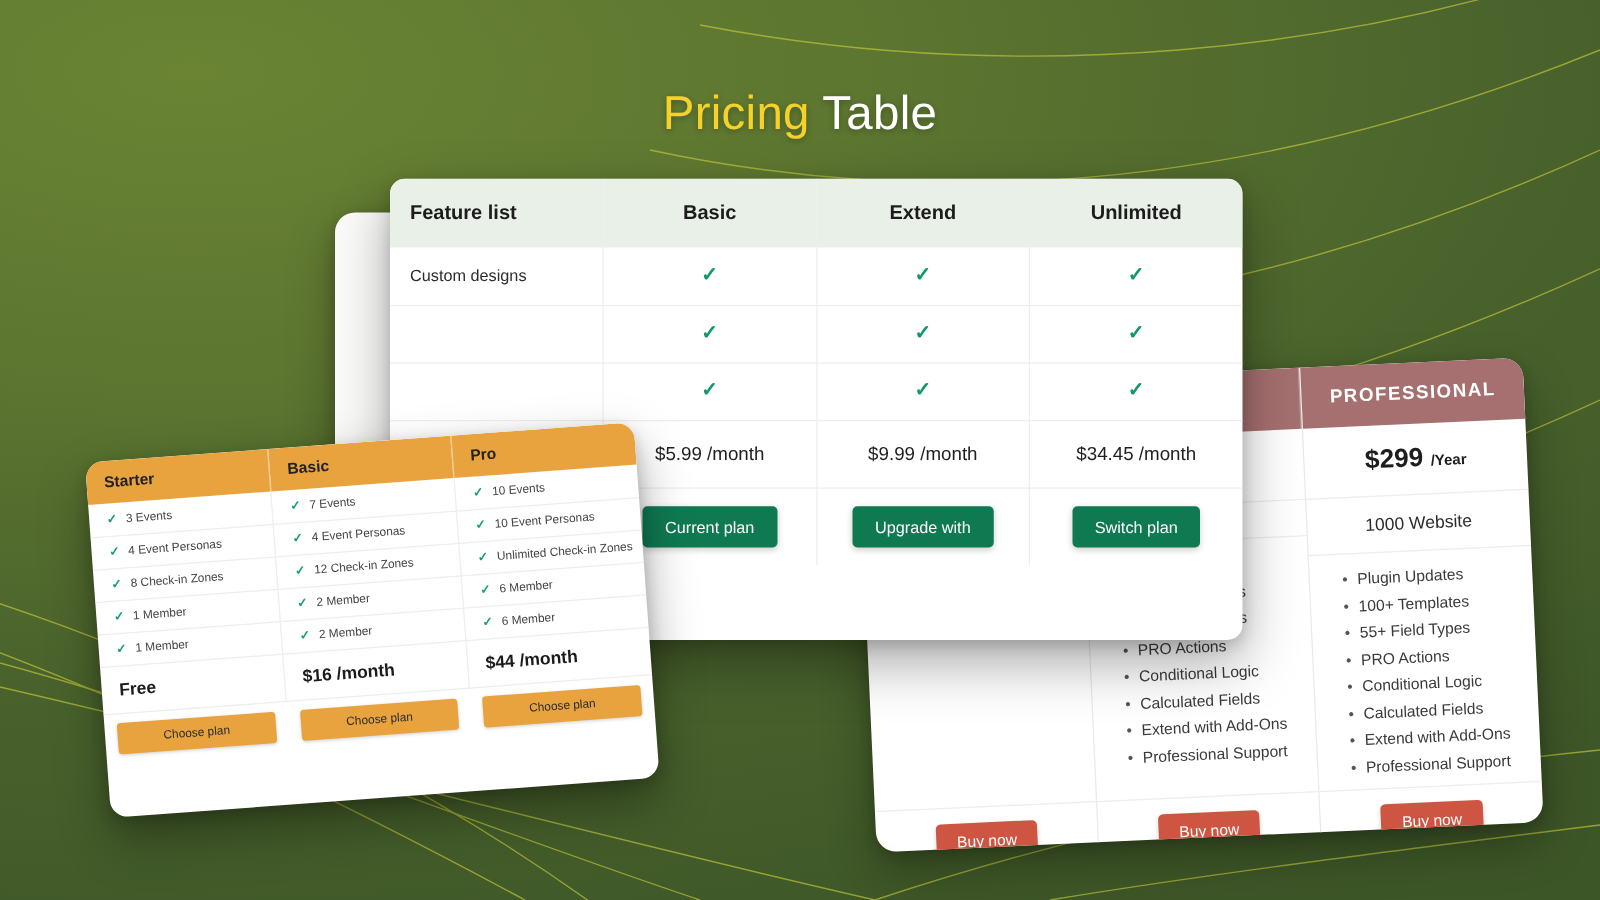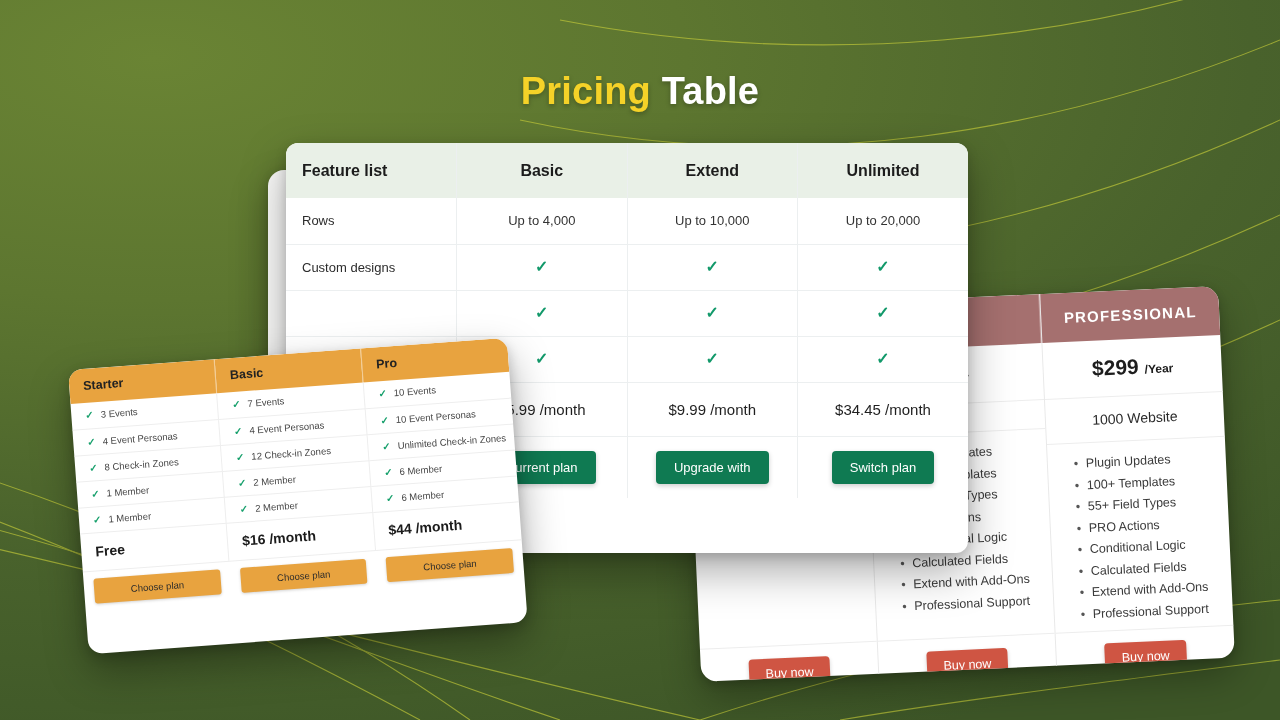--- a/index.html
+++ b/index.html
@@ -30,21 +30,21 @@
   }
 
   
   #title {
     position: absolute;
     top: 70px;
     left: 0;
     width: 1280px;
     text-align: center;
     font-size: 38px;
-    font-weight: bold;
+    font-weight: normal;
     letter-spacing: .2px;
     z-index: 40;
     text-shadow: 0 2px 5px rgba(0,0,0,.28);
   }
   #title .accent { color: #f5d228; }
   #title .plain  { color: #ffffff; }
 
   
   .card {
     position: absolute;
@@ -147,22 +147,22 @@
     border-radius: 4px;
     font-size: 12.5px;
     padding: 8px 17px;
     font-family: inherit;
     box-shadow: 0 2px 4px rgba(0,0,0,.18);
     cursor: pointer;
   }
 
   
   #main-table {
-    left: 286px; top: 143px;
-    width: 682px; height: 410px;
+    left: 312px; top: 143px;
+    width: 682px; height: 369px;
     z-index: 22;
     border-radius: 12px;
     box-shadow: 0 18px 44px rgba(0,0,0,.34), 0 4px 12px rgba(0,0,0,.16);
   }
   #main-table table {
     width: 100%;
     border-collapse: collapse;
     table-layout: fixed;
   }
   #main-table th, #main-table td {
@@ -387,26 +387,20 @@
     <thead>
       <tr>
         <th class="feat-head">Feature list</th>
         <th>Basic</th>
         <th>Extend</th>
         <th>Unlimited</th>
       </tr>
     </thead>
     <tbody id="main-tbody">
         <tr>
-          <td class="feat-cell">Rows</td>
-          <td>Up to 4,000</td>
-          <td>Up to 10,000</td>
-          <td>Up to 20,000</td>
-        </tr>
-        <tr>
           <td class="feat-cell">Custom designs</td>
           <td><span class="tick">✓</span></td>
           <td><span class="tick">✓</span></td>
           <td><span class="tick">✓</span></td>
         </tr>
         <tr>
           <td class="feat-cell"></td>
           <td><span class="tick">✓</span></td>
           <td><span class="tick">✓</span></td>
           <td><span class="tick">✓</span></td>

